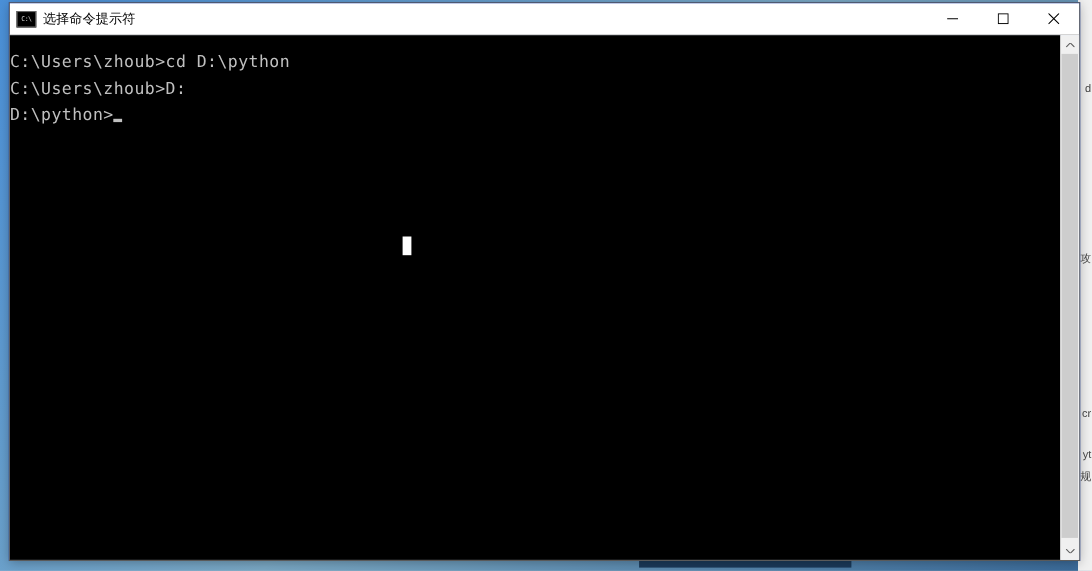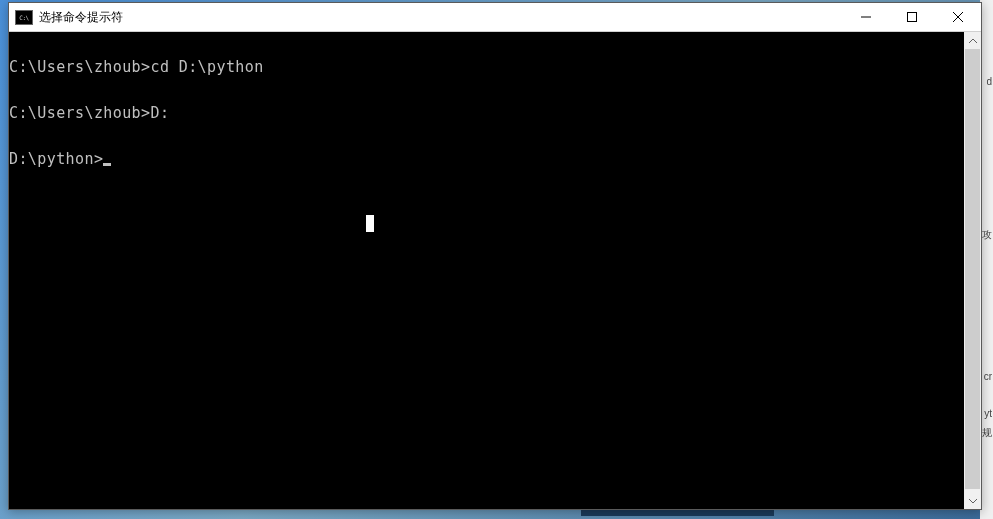--- a/index.html
+++ b/index.html
@@ -103,21 +103,21 @@
       flex: 1;
       display: flex;
       background: #fff;
     }
     .console {
       flex: 1;
       background: #000;
       color: #c0c0c0;
       font-family: "NSimSun", "SimSun", Consolas, monospace;
       font-size: 15px;
-      line-height: 46px;
+      line-height: 24px;
       padding: 12px 0 0 0;
       letter-spacing: 0.4px;
       white-space: pre;
       position: relative;
     }
     .cursor-blink {
       display: inline-block;
       width: 8px;
       height: 3px;
       background: #c0c0c0;

